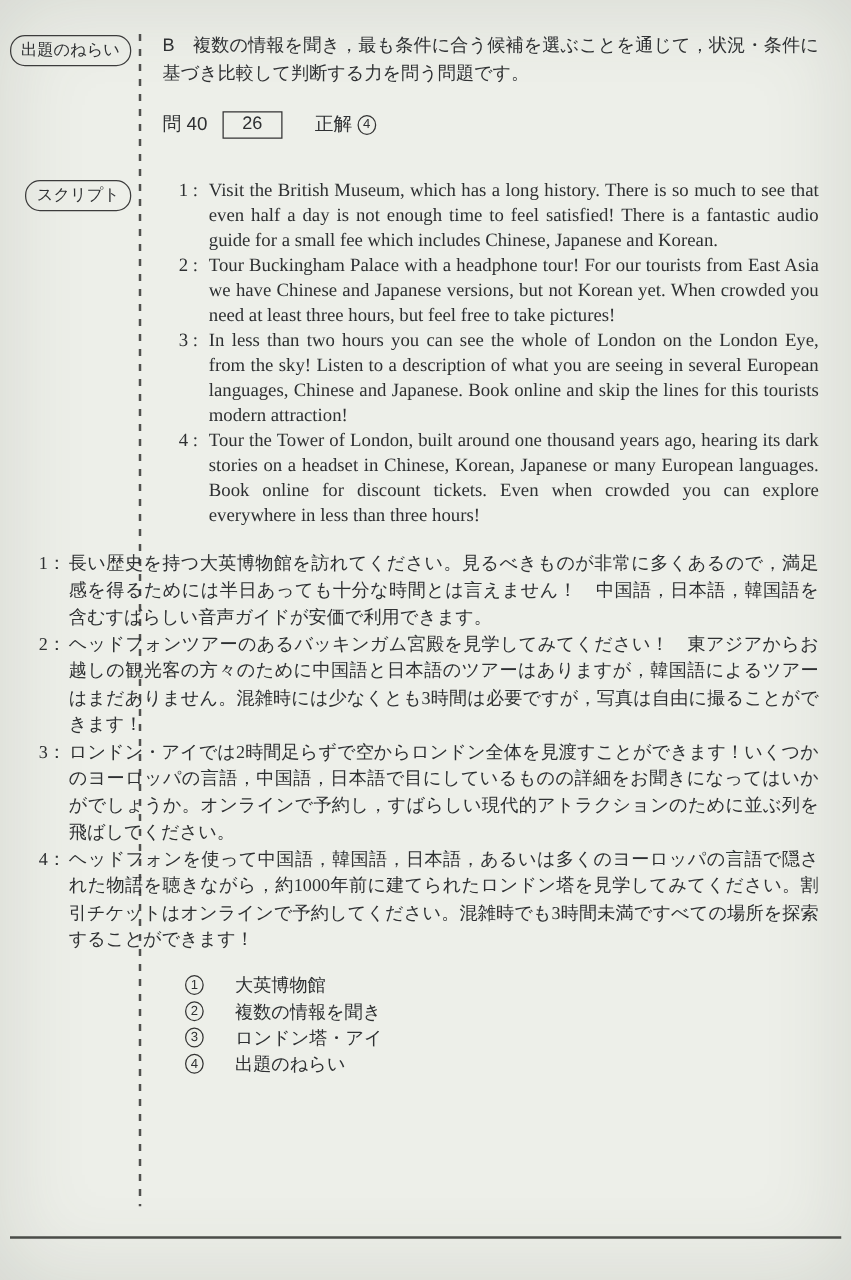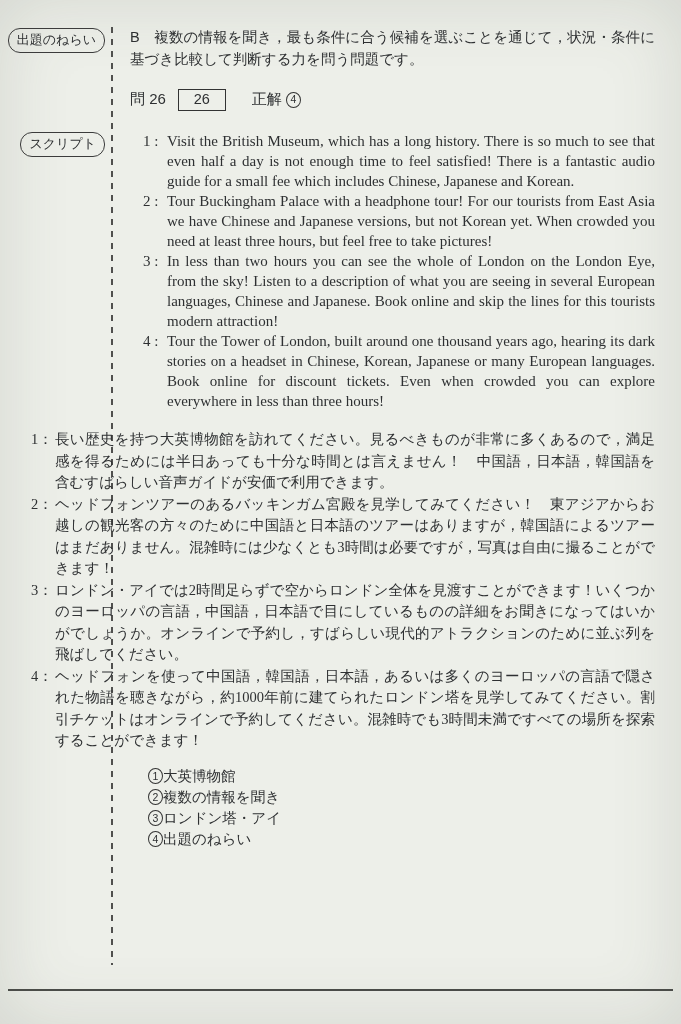--- a/index.html
+++ b/index.html
@@ -38,39 +38,39 @@
   .source-row { margin-top:16px; }
   .source-text { font-style:italic; font-weight:600; font-size:16px; line-height:24px; }
 
   .qh-row { margin-top:18px; }
   .qh { display:flex; align-items:center; font-size:15px; height:23px; }
   .qh-numbox {
     display:inline-block; border:1.7px solid #333; text-align:center;
     min-width:48px; padding:0 2px 1px; margin:0 26px 0 12px; font-size:14.5px; line-height:19px;
   }
 
-  .script-row { margin-top:20px; }
+  .script-row { margin-top:32px; }
   .numbered-item { display:flex; margin-left:13px; }
   .numbered-item .num { flex:0 0 24px; white-space:nowrap; }
   .numbered-item .txt { flex:1 1 auto; min-width:0; text-align:justify; }
   .en-item { font-size:15px; line-height:20px; }
   .trans-row { margin-top:18px; }
   .jp-item { font-size:14.5px; line-height:21.5px; }
 
   .question-row { margin-top:10px; }
   .question-line { font-size:14.5px; line-height:24px; }
   .q-numbox {
     display:inline-block; border:1.7px solid #333; text-align:center;
     min-width:45px; padding:0 2px 1px; margin:0 2px; font-size:14px; line-height:19px;
     vertical-align:-2px;
   }
 
   .choices-row { margin-top:14px; }
   .choice { display:flex; align-items:center; margin-left:18px; height:21px; font-size:14.5px; }
-  .choice .txt { margin-left:0; }
+  .choice .txt { margin-left:25px; }
 
   .circled {
     display:inline-flex; align-items:center; justify-content:center; flex:none;
     width:15px; height:16px; border:1.5px solid #333; border-radius:50%;
     font-family:"Liberation Sans","DejaVu Sans",sans-serif; font-size:10.5px; line-height:1;
   }
   .answer-circled { margin-left:4px; }
 
   .footer-rule { position:absolute; left:8px; right:8px; top:989px; border-top:2.2px solid #4a4c48; }
   .footer-text {
@@ -94,21 +94,21 @@
       <div class="content-col">
         <div class="aim-text sans">B　複数の情報を聞き，最も条件に合う候補を選ぶことを通じて，状況・条件に基づき比較して判断する力を問う問題です。</div>
       </div>
     </section>
 
 
     <section class="row qh-row">
       <div class="label-col"></div>
       <div class="content-col">
         <div class="qh sans">
-          <span>問 26</span>
+          <span>問 40</span>
           <span class="qh-numbox">26</span>
           <span>正解</span>
           <span class="circled answer-circled">4</span>
         </div>
       </div>
     </section>
 
     <section class="row script-row">
       <div class="label-col">
         <span class="pill">スクリプト</span>

